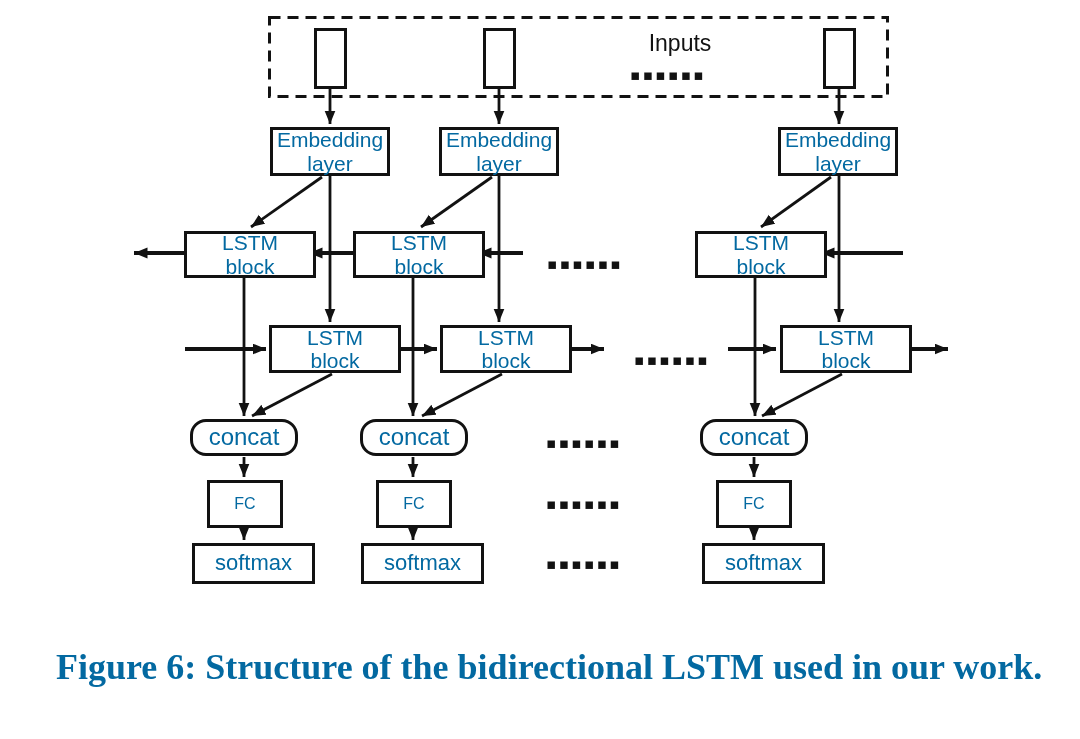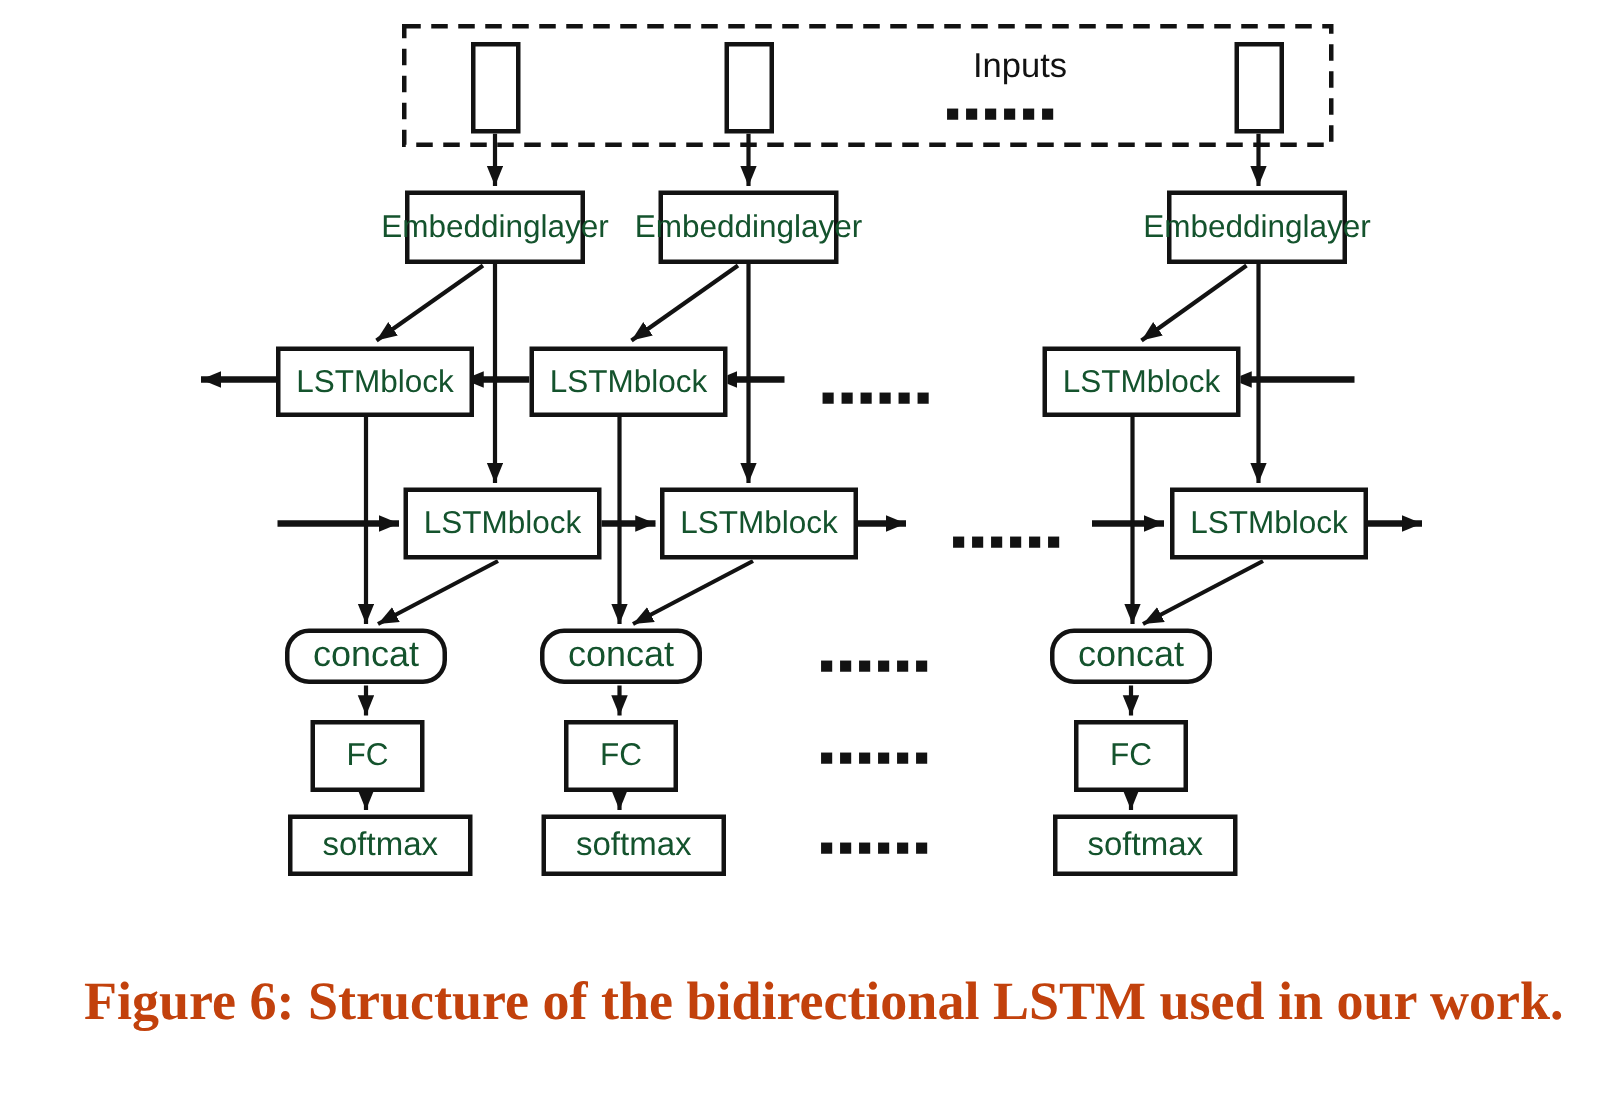--- a/index.html
+++ b/index.html
@@ -6,43 +6,43 @@
   .page {
     position:relative; width:1080px; height:739px;
     background:#ffffff; overflow:hidden;
     font-family:"Liberation Sans", sans-serif;
     padding-left:12px;
   }
   svg.connectors { position:absolute; left:0; top:0; }
   .box {
     position:absolute; box-sizing:border-box;
     border:3px solid #121212; background:#ffffff;
-    display:flex; flex-direction:row; align-items:center; justify-content:center;
-    text-align:center; color:#14532d; line-height:1.1;
+    display:flex; flex-direction:column; align-items:center; justify-content:center;
+    text-align:center; color:#0369a1; line-height:1.1;
   }
   .box span { display:block; }
   .emb     { width:120px; height:49px; font-size:21px; }
   .lstm    { width:132px; height:48px; font-size:21px; }
   .concat  { width:108px; height:37px; font-size:24px; border-radius:16px; }
-  .fc      { width:76px;  height:48px; font-size:21px; }
+  .fc      { width:76px;  height:48px; font-size:16px; }
   .softmax { width:123px; height:41px; font-size:22px; }
   .token   { width:33px;  height:61px; }
   .inputs-label {
     position:absolute; left:628px; top:30px; width:104px;
     text-align:center; font-size:23px; color:#121212;
   }
   .dots {
     position:absolute; width:88px; text-align:center;
     font-family:"DejaVu Sans", sans-serif; font-size:15px;
     letter-spacing:2.5px; color:#121212; line-height:1;
   }
   .caption {
     position:absolute; left:56px; top:646px; width:994px;
     font-family:"Liberation Serif", serif; font-weight:bold;
-    font-size:36px; line-height:1.18; text-align:justify; color:#c2410c;
+    font-size:36px; line-height:1.18; text-align:justify; color:#0369a1;
   }
 </style>
 </head>
 <body>
 
 <div class="page">
 
   <svg class="connectors" width="1080" height="625" viewBox="0 0 1080 625">
     <defs>
       <marker id="ah" markerUnits="userSpaceOnUse" markerWidth="15" markerHeight="12" refX="13.5" refY="5.5" orient="auto">

